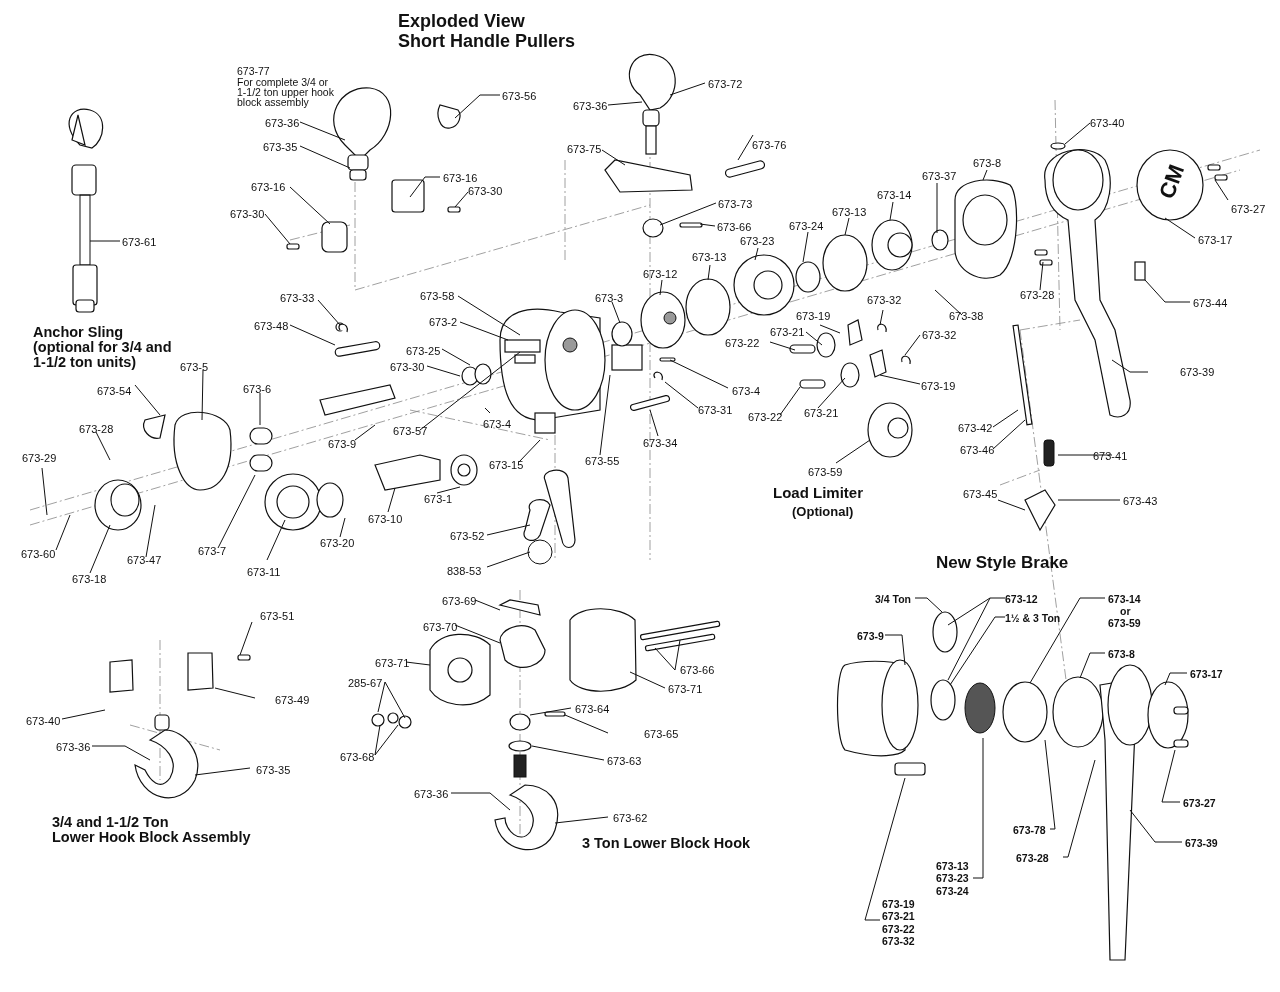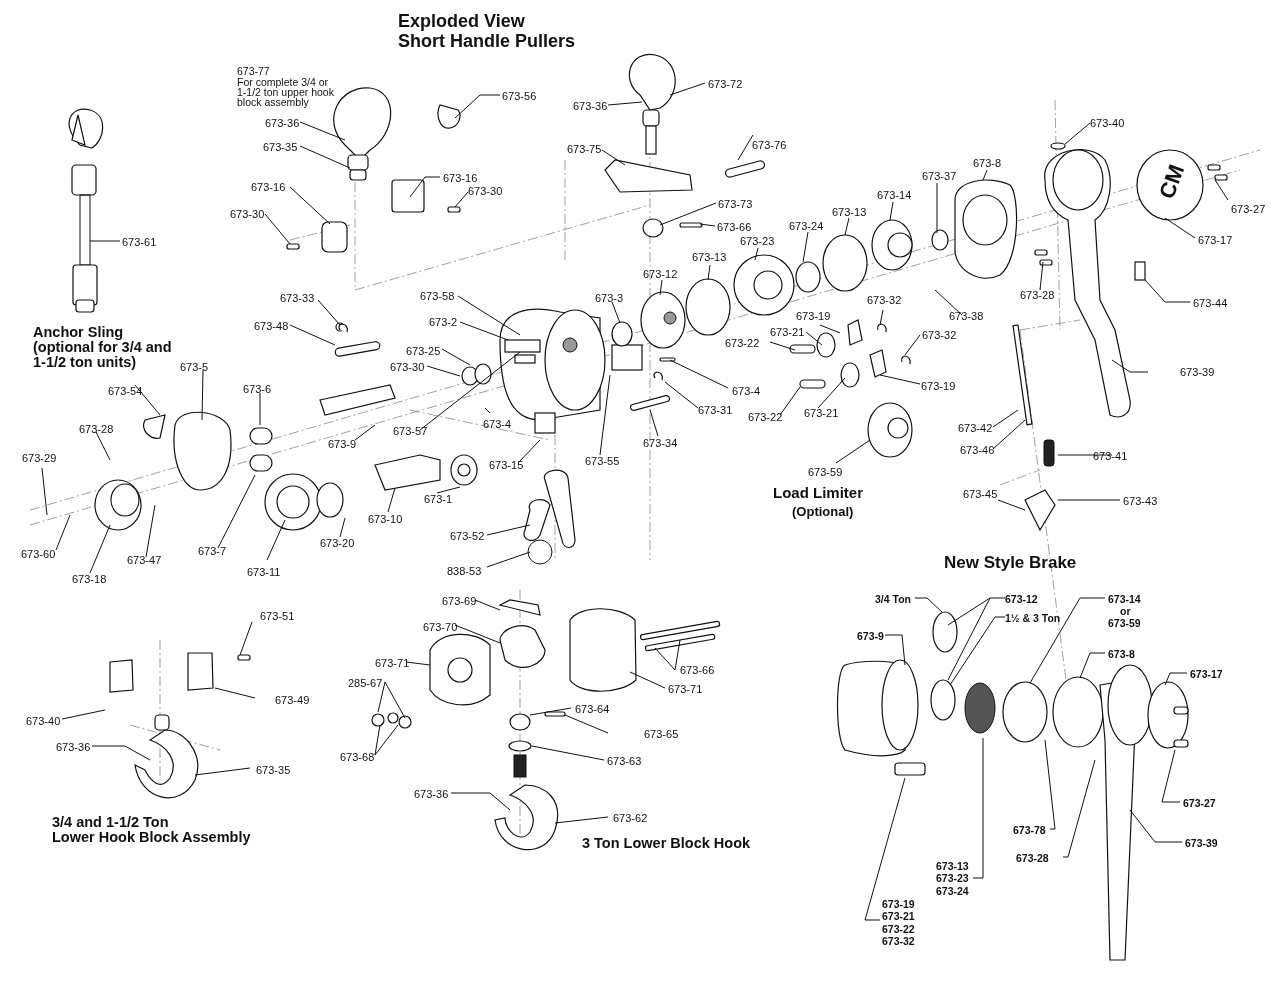--- a/index.html
+++ b/index.html
@@ -324,21 +324,21 @@
 <div class="subtitle" style="left:33px;top:354px;">1-1/2 ton units)</div>
 
 <div class="subtitle" style="left:773px;top:485px;font-size:15px;">Load Limiter</div>
 <div class="subtitle" style="left:792px;top:504px;font-size:13px;">(Optional)</div>
 
 <div class="subtitle" style="left:52px;top:814px;">3/4 and 1-1/2 Ton</div>
 <div class="subtitle" style="left:52px;top:829px;">Lower Hook Block Assembly</div>
 
 <div class="subtitle" style="left:582px;top:835px;">3 Ton Lower Block Hook</div>
 
-<div class="subtitle" style="left:936px;top:555px;font-size:17px;margin-left:8px;">New Style Brake</div>
+<div class="subtitle" style="left:936px;top:555px;font-size:17px;">New Style Brake</div>
 
 <div class="lbl" style="left:502px;top:90px">673-56</div>
 <div class="lbl" style="left:265px;top:117px">673-36</div>
 <div class="lbl" style="left:263px;top:141px">673-35</div>
 <div class="lbl" style="left:708px;top:78px">673-72</div>
 <div class="lbl" style="left:573px;top:100px">673-36</div>
 <div class="lbl" style="left:752px;top:139px">673-76</div>
 <div class="lbl" style="left:567px;top:143px">673-75</div>
 <div class="lbl" style="left:718px;top:198px">673-73</div>
 <div class="lbl" style="left:717px;top:221px">673-66</div>
@@ -378,21 +378,21 @@
 <div class="lbl" style="left:804px;top:407px">673-21</div>
 <div class="lbl" style="left:748px;top:411px">673-22</div>
 <div class="lbl" style="left:732px;top:385px">673-4</div>
 <div class="lbl" style="left:698px;top:404px">673-31</div>
 <div class="lbl" style="left:643px;top:437px">673-34</div>
 <div class="lbl" style="left:958px;top:422px">673-42</div>
 <div class="lbl" style="left:960px;top:444px">673-46</div>
 <div class="lbl" style="left:1093px;top:450px">673-41</div>
 <div class="lbl" style="left:963px;top:488px">673-45</div>
 <div class="lbl" style="left:1123px;top:495px">673-43</div>
-<div class="lbl" style="left:108px;top:385px">673-54</div>
+<div class="lbl" style="left:97px;top:385px">673-54</div>
 <div class="lbl" style="left:180px;top:361px">673-5</div>
 <div class="lbl" style="left:243px;top:383px">673-6</div>
 <div class="lbl" style="left:328px;top:438px">673-9</div>
 <div class="lbl" style="left:393px;top:425px">673-57</div>
 <div class="lbl" style="left:483px;top:418px">673-4</div>
 <div class="lbl" style="left:79px;top:423px">673-28</div>
 <div class="lbl" style="left:22px;top:452px">673-29</div>
 <div class="lbl" style="left:21px;top:548px">673-60</div>
 <div class="lbl" style="left:127px;top:554px">673-47</div>
 <div class="lbl" style="left:72px;top:573px">673-18</div>

